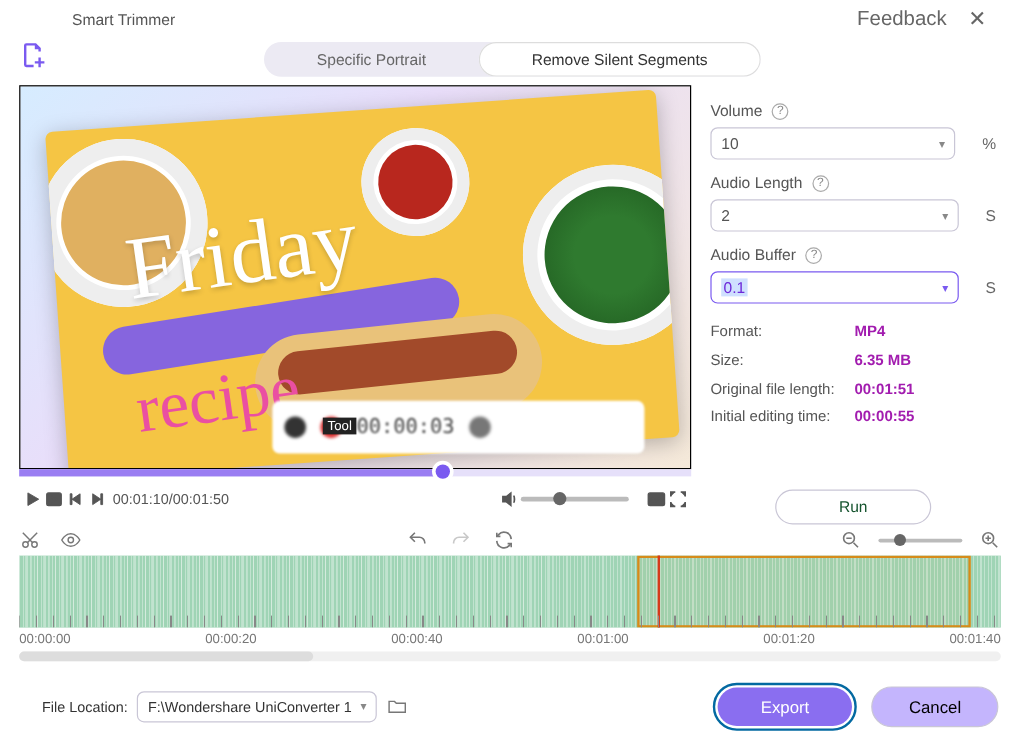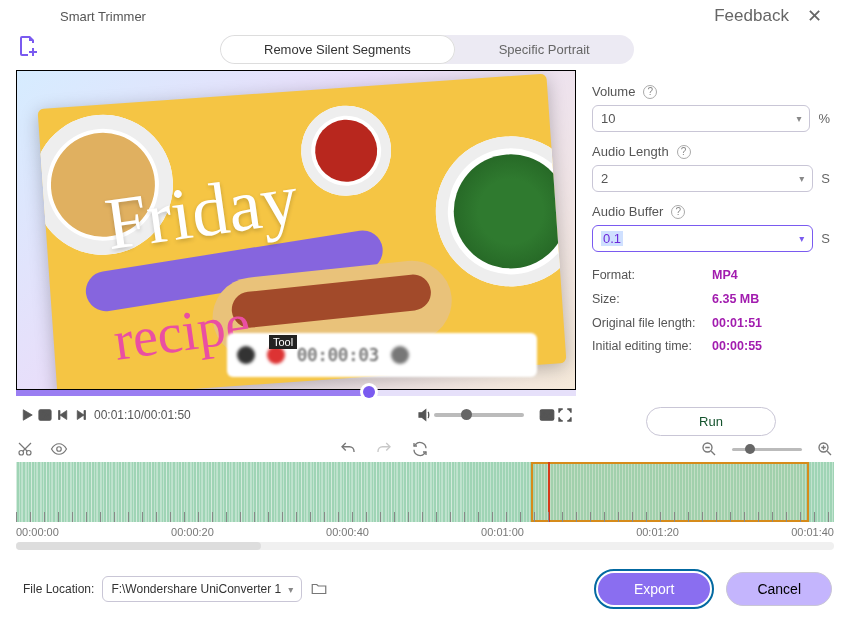--- a/index.html
+++ b/index.html
@@ -37,39 +37,39 @@
   .parsley::after { content:""; position:absolute; inset:18px; background: radial-gradient(circle,#2f7a2f 40%, #1f5a1f 100%); border-radius:50%; }
   .hotdog { position:absolute; left:160px; top:180px; width:240px; height:80px; background:#e9c27a; border-radius:40px; transform: rotate(-2deg); }
   .hotdog::after { content:""; position:absolute; left:20px; top:14px; width:200px; height:36px; background:#a24a2a; border-radius:20px; }
   .brush { position:absolute; left:35px; top:155px; width:300px; height:40px; background:#7a5af0; border-radius:20px; transform:rotate(-5deg); opacity:.9; }
   .cursive { position:absolute; left:60px; top:80px; font-family: "Brush Script MT", cursive; color:#fff; font-size:74px; line-height:.9; transform:rotate(-4deg); text-shadow:0 2px 4px rgba(0,0,0,.2); }
   .cursive2 { position:absolute; left:60px; top:200px; font-family:"Brush Script MT",cursive; color:#ea4fa2; font-size:56px; transform:rotate(-4deg); }
   .substrip { position:absolute; left:210px; bottom:12px; width:310px; height:44px; background:#fff; border-radius:6px; filter: blur(1px); display:flex; align-items:center; gap:12px; padding:0 10px; }
   .subdot { width:18px; height:18px; border-radius:50%; background:#333; filter:blur(1px); }
   .subdot.red { background:#d33; }
   .subtext { font-family: monospace; font-size:17px; color:#444; filter:blur(.6px); }
-  .tool-tag { position:absolute; left:252px; bottom:40px; background:#222; color:#fff; font-size:11px; padding:1px 4px; z-index:2; }
+  .tool-tag { position:absolute; left:252px; bottom:28px; background:#222; color:#fff; font-size:11px; padding:1px 4px; z-index:2; }
   .scrubber { height:6px; background:#e6e0fa; position:relative; margin-top:0; }
   .scrubber .fill { position:absolute; left:0; top:0; height:100%; width:62%; background:#9a7ef2; }
   .scrubber .thumb { position:absolute; left:62%; top:-4px; width:12px; height:12px; border-radius:50%; background:#7a5af0; box-shadow:0 0 0 3px #fff; }
 
   .playbar { display:flex; align-items:center; padding:10px 2px 6px; color:#555; }
   .pbtn { width:18px; height:18px; cursor:pointer; display:inline-flex; align-items:center; justify-content:center; }
   .pbtn svg { width:18px; height:18px; stroke:#555; fill:#555; }
   .timecode { font-size:12px; color:#555; margin-left:4px; }
   .playbar .spacer { flex:1; }
   .volslider { width:90px; height:4px; background:#bbb; border-radius:2px; position:relative; }
   .volslider::after { content:""; position:absolute; left:30%; top:-4px; width:11px; height:11px; background:#666; border-radius:50%; }
 
   
   .sidebar { flex:1; padding: 14px 4px 0 4px; font-size: 13px; color:#555; }
   .sb-row { margin-bottom: 12px; }
   .sb-label { display:flex; align-items:center; gap:8px; margin-bottom:6px; }
   .help { width:14px; height:14px; border:1px solid #aaa; border-radius:50%; display:inline-flex; align-items:center; justify-content:center; font-size:10px; color:#888; }
-  .sb-sel { display:flex; align-items:center; gap:8px; }
+  .sb-sel { display:flex; align-items:center; gap:22px; }
   .sel { flex:1; border:1px solid #c9c6d6; border-radius:6px; padding:5px 8px; display:flex; justify-content:space-between; align-items:center; background:#fff; cursor:pointer; }
   .sel.focus { border:1.5px solid #7a5af0; color:#7a5af0; }
   .sel .caret { color:#888; font-size:10px; }
   .sel.focus .val { background:#cfe0ff; color:#6d28d9; padding:0 2px; }
   .unit { color:#666; }
   .info { font-size:12.5px; color:#555; line-height:1.9; margin-top:6px; }
   .info .k { display:inline-block; width:120px; }
   .info .v { font-weight:600; color:#a21caf; }
   .runbtn { margin-top:48px; width:130px; border:1px solid #c9c6d6; background:#fff; border-radius:18px; padding:6px 0; text-align:center; cursor:pointer; margin-left:auto; margin-right:auto; display:block; font-size:13px; color:#14532d; }
 
@@ -91,21 +91,21 @@
   .wave .cursor { position:absolute; top:-6px; left:65%; width:2px; height:72px; background:#d63a1a; }
   .wave .cursor::before { content:""; position:absolute; top:-4px; left:-4px; width:10px; height:10px; background:#d63a1a; border-radius:50%; }
   .wave::after { content:""; position:absolute; left:0; right:0; bottom:0; height:10px;
     background: repeating-linear-gradient(90deg,#888 0 1px, transparent 1px 14px); }
 
   .ticks { display:flex; justify-content:space-between; padding:4px 16px 0; font-size:11px; color:#777; }
   .hscroll { margin:4px 16px 0; height:8px; background:#f0f0f0; border-radius:4px; position:relative; }
   .hscroll .thumb { position:absolute; left:0; width:30%; top:0; bottom:0; background:#ddd; border-radius:4px; }
 
   
-  .footer { position:absolute; left:5px; right:0; bottom:10px; display:flex; align-items:center; padding: 0 18px; gap:12px; }
+  .footer { position:absolute; left:17px; right:0; bottom:10px; display:flex; align-items:center; padding: 0 18px; gap:12px; }
   .pathsel { display:flex; align-items:center; gap:8px; }
   .pathsel .sel { width:200px; }
   .fspacer { flex:1; }
   .exportwrap { border:2px solid #0369a1; border-radius:22px; padding:2px; }
   .export { background:#8a6ef0; color:#fff; border:none; border-radius:18px; padding:8px 36px; font-size:14px; cursor:pointer; }
   .cancel { background:#c4b5fd; border:1px solid #c9c6d6; border-radius:18px; padding:8px 30px; font-size:14px; cursor:pointer; }
 </style>
 </head>
 <body>
 
@@ -118,22 +118,22 @@
 </div>
 
 <div class="tabrow">
   <div class="addfile">
     <svg viewBox="0 0 24 24">
         <path fill="#7a5af0" d="M6 2h8l4 4v3h-2V7h-3V4H6v16h6v2H6a2 2 0 0 1-2-2V4a2 2 0 0 1 2-2z"></path>
         <path fill="#7a5af0" d="M18 14v3h3v2h-3v3h-2v-3h-3v-2h3v-3z"></path>
       </svg>
   </div>
   <div class="tabs">
+    <div class="tab">Specific Portrait</div>
     <div class="tab active">Remove Silent Segments</div>
-    <div class="tab">Specific Portrait</div>
   </div>
 </div>
 
 <div class="mainrow">
 
   <div class="videoarea">
     <div class="preview">
       <div class="foodcard">
         <div class="plate plate1"></div>
         <div class="plate ketchup"></div>

